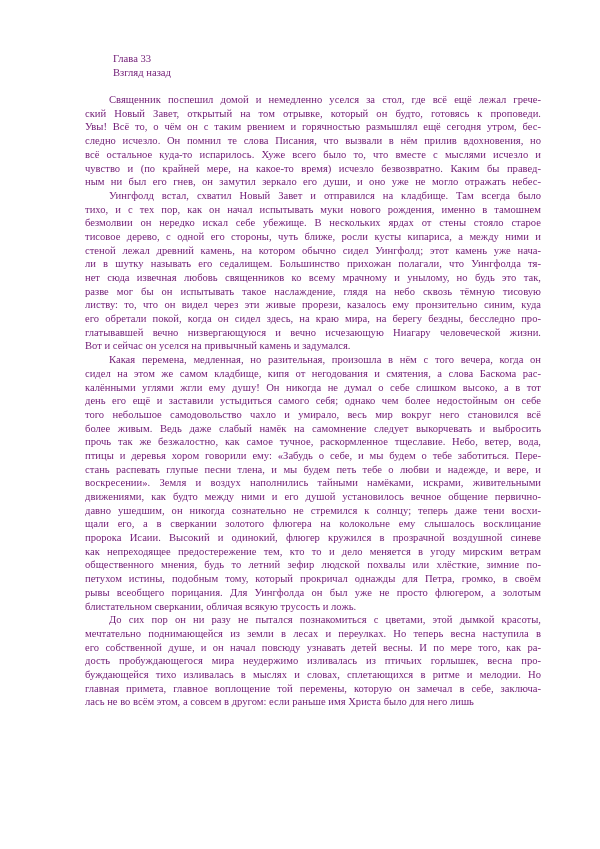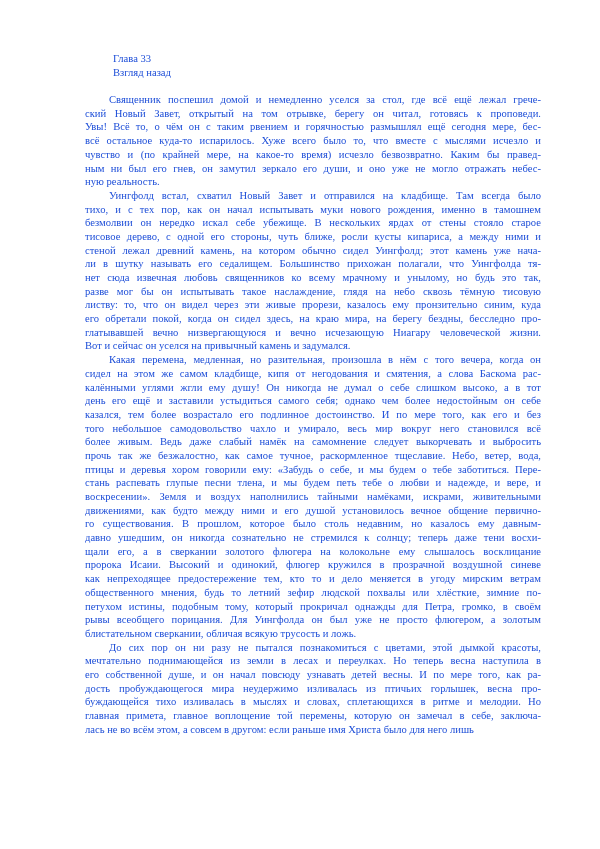--- a/index.html
+++ b/index.html
@@ -49,63 +49,61 @@
   .pline.first {
     text-indent: 24px;
   }
   .pline.last {
     text-align-last: left;
   }
 </style>
 </head>
 <body>
 
-<div class="sheet" style="background: rgb(255, 255, 255); color: #1d4ed8;">
+<div class="sheet" style="background: rgb(255, 255, 255); color: #701a75;">
   <div class="textblock">
     <div class="headline">Глава 33</div>
     <div class="headline">Взгляд назад</div>
     <div class="blockspacer"></div>
     <div id="page-text">
         <div class="para">
           <div class="pline first">Священник поспешил домой и немедленно уселся за стол, где всё ещё лежал грече-</div>
-          <div class="pline">ский Новый Завет, открытый на том отрывке, берегу он читал, готовясь к проповеди.</div>
-          <div class="pline">Увы! Всё то, о чём он с таким рвением и горячностью размышлял ещё сегодня мере, бес-</div>
+          <div class="pline">ский Новый Завет, открытый на том отрывке, который он будто, готовясь к проповеди.</div>
+          <div class="pline">Увы! Всё то, о чём он с таким рвением и горячностью размышлял ещё сегодня утром, бес-</div>
+          <div class="pline">следно исчезло. Он помнил те слова Писания, что вызвали в нём прилив вдохновения, но</div>
           <div class="pline">всё остальное куда-то испарилось. Хуже всего было то, что вместе с мыслями исчезло и</div>
           <div class="pline">чувство и (по крайней мере, на какое-то время) исчезло безвозвратно. Каким бы правед-</div>
           <div class="pline">ным ни был его гнев, он замутил зеркало его души, и оно уже не могло отражать небес-</div>
-          <div class="pline last">ную реальность.</div>
         </div>
         <div class="para">
           <div class="pline first">Уингфолд встал, схватил Новый Завет и отправился на кладбище. Там всегда было</div>
           <div class="pline">тихо, и с тех пор, как он начал испытывать муки нового рождения, именно в тамошнем</div>
           <div class="pline">безмолвии он нередко искал себе убежище. В нескольких ярдах от стены стояло старое</div>
           <div class="pline">тисовое дерево, с одной его стороны, чуть ближе, росли кусты кипариса, а между ними и</div>
           <div class="pline">стеной лежал древний камень, на котором обычно сидел Уингфолд; этот камень уже нача-</div>
           <div class="pline">ли в шутку называть его седалищем. Большинство прихожан полагали, что Уингфолда тя-</div>
           <div class="pline">нет сюда извечная любовь священников ко всему мрачному и унылому, но будь это так,</div>
           <div class="pline">разве мог бы он испытывать такое наслаждение, глядя на небо сквозь тёмную тисовую</div>
           <div class="pline">листву: то, что он видел через эти живые прорези, казалось ему пронзительно синим, куда</div>
           <div class="pline">его обретали покой, когда он сидел здесь, на краю мира, на берегу бездны, бесследно про-</div>
           <div class="pline">глатывавшей вечно низвергающуюся и вечно исчезающую Ниагару человеческой жизни.</div>
           <div class="pline last">Вот и сейчас он уселся на привычный камень и задумался.</div>
         </div>
         <div class="para">
           <div class="pline first">Какая перемена, медленная, но разительная, произошла в нём с того вечера, когда он</div>
           <div class="pline">сидел на этом же самом кладбище, кипя от негодования и смятения, а слова Баскома рас-</div>
           <div class="pline">калёнными углями жгли ему душу! Он никогда не думал о себе слишком высоко, а в тот</div>
           <div class="pline">день его ещё и заставили устыдиться самого себя; однако чем более недостойным он себе</div>
-          <div class="pline">казался, тем более возрастало его подлинное достоинство. И по мере того, как его и без</div>
           <div class="pline">того небольшое самодовольство чахло и умирало, весь мир вокруг него становился всё</div>
           <div class="pline">более живым. Ведь даже слабый намёк на самомнение следует выкорчевать и выбросить</div>
           <div class="pline">прочь так же безжалостно, как самое тучное, раскормленное тщеславие. Небо, ветер, вода,</div>
           <div class="pline">птицы и деревья хором говорили ему: «Забудь о себе, и мы будем о тебе заботиться. Пере-</div>
           <div class="pline">стань распевать глупые песни тлена, и мы будем петь тебе о любви и надежде, и вере, и</div>
           <div class="pline">воскресении». Земля и воздух наполнились тайными намёками, искрами, живительными</div>
           <div class="pline">движениями, как будто между ними и его душой установилось вечное общение первично-</div>
-          <div class="pline">го существования. В прошлом, которое было столь недавним, но казалось ему давным-</div>
           <div class="pline">давно ушедшим, он никогда сознательно не стремился к солнцу; теперь даже тени восхи-</div>
           <div class="pline">щали его, а в сверкании золотого флюгера на колокольне ему слышалось восклицание</div>
           <div class="pline">пророка Исаии. Высокий и одинокий, флюгер кружился в прозрачной воздушной синеве</div>
           <div class="pline">как непреходящее предостережение тем, кто то и дело меняется в угоду мирским ветрам</div>
           <div class="pline">общественного мнения, будь то летний зефир людской похвалы или хлёсткие, зимние по-</div>
           <div class="pline">петухом истины, подобным тому, который прокричал однажды для Петра, громко, в своём</div>
           <div class="pline">рывы всеобщего порицания. Для Уингфолда он был уже не просто флюгером, а золотым</div>
           <div class="pline last">блистательном сверкании, обличая всякую трусость и ложь.</div>
         </div>
         <div class="para">

